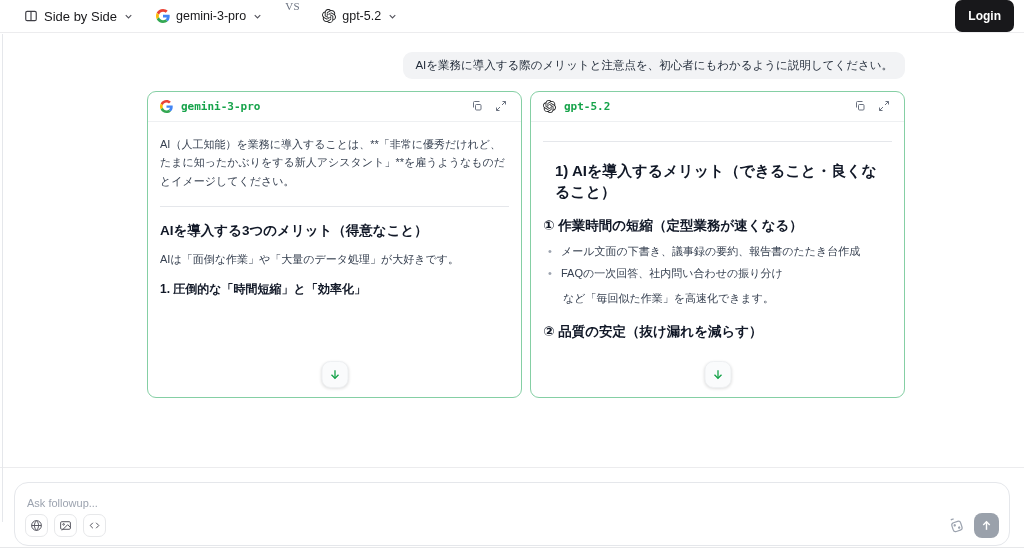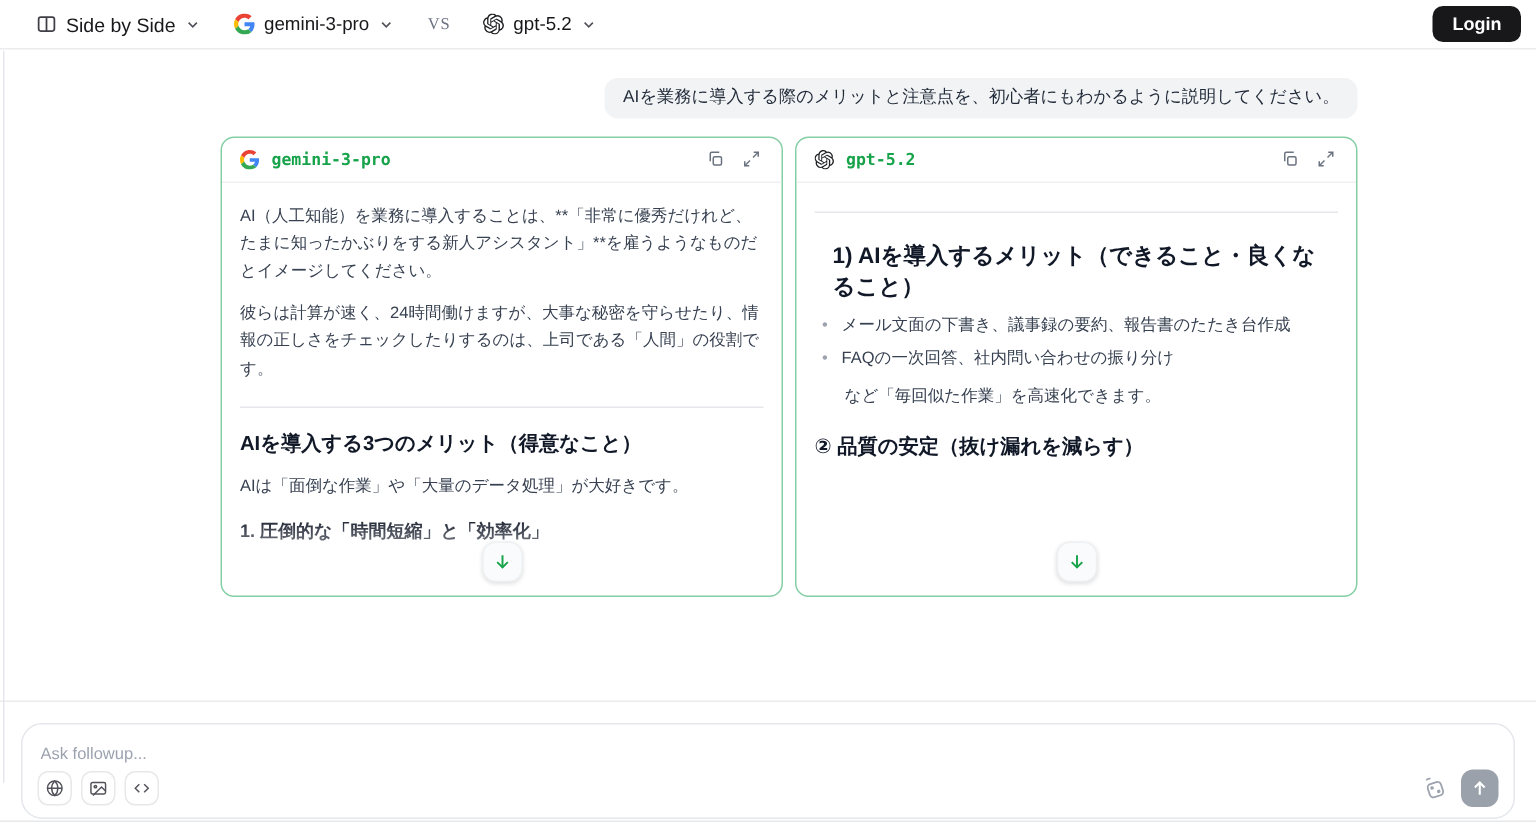--- a/index.html
+++ b/index.html
@@ -3,21 +3,21 @@
 <meta charset="utf-8">
 <style>
   * { margin:0; padding:0; box-sizing:border-box; }
   html,body { width:1024px; height:550px; }
   body {
     font-family:"Liberation Sans","DejaVu Sans",sans-serif;
     background:#ffffff; color:#1f2937; position:relative; overflow:hidden;
   }
   
   .topbar {
-    height:33px; display:flex; align-items:center; gap:22px;
+    height:33px; display:flex; gap:22px;
     padding:0 10px 0 24px; background:#fff; border-bottom:1px solid #ececee;
     position:relative; z-index:5;
   }
   .selector { display:flex; align-items:center; gap:6px; font-size:13px; color:#18181b; cursor:pointer; }
   .selector .mono { font-size:12.5px; }
   .vs { font-size:11px; color:#6b7280; letter-spacing:.5px;font-family:Liberation Serif, serif; }
   .login-btn {
     margin-left:auto; background:#18181b; color:#fff; font-size:12px; font-weight:600;
     border:none; border-radius:7px; padding:5px 13px; cursor:pointer;
   }
@@ -187,21 +187,20 @@
                 <path d="M15 3h6v6"></path>
                 <path d="M9 21H3v-6"></path>
                 <path d="M21 3l-7 7"></path>
                 <path d="M3 21l7-7"></path>
               </svg>
             </span>
         </button>
       </div>
       <div class="panel-body" id="left-blocks">
           <div class="blk-p">AI（人工知能）を業務に導入することは、**「非常に優秀だけれど、たまに知ったかぶりをする新人アシスタント」**を雇うようなものだとイメージしてください。</div>
-          <div class="blk-p">彼らは計算が速く、24時間働けますが、大事な秘密を守らせたり、情報の正しさをチェックしたりするのは、上司である「人間」の役割です。</div>
           <div class="blk-hr"></div>
           <div class="blk-h2">AIを導入する3つのメリット（得意なこと）</div>
           <div class="blk-p">AIは「面倒な作業」や「大量のデータ処理」が大好きです。</div>
           <div class="blk-h3">1. 圧倒的な「時間短縮」と「効率化」</div>
         </div>
       <div class="fade-overlay"></div>
       <button class="scroll-down-btn">
         <span>
             <svg width="13" height="13" viewBox="0 0 24 24" fill="none" stroke="#16a34a" stroke-width="2.4">
               <path d="M12 4v15"></path>
@@ -235,20 +234,21 @@
                 <path d="M9 21H3v-6"></path>
                 <path d="M21 3l-7 7"></path>
                 <path d="M3 21l7-7"></path>
               </svg>
             </span>
         </button>
       </div>
       <div class="panel-body" id="right-blocks">
           <div class="blk-hr"></div>
           <div class="blk-h1">1) AIを導入するメリット（できること・良くなること）</div>
+          <div class="blk-h2">① 作業時間の短縮（定型業務が速くなる）</div>
           <ul class="blk-ul">
             <li>メール文面の下書き、議事録の要約、報告書のたたき台作成</li>
             <li>FAQの一次回答、社内問い合わせの振り分け</li>
           </ul>
           <div class="blk-indent">など「毎回似た作業」を高速化できます。</div>
           <div class="blk-h2">② 品質の安定（抜け漏れを減らす）</div>
         </div>
       <div class="fade-overlay"></div>
       <button class="scroll-down-btn">
         <span>

